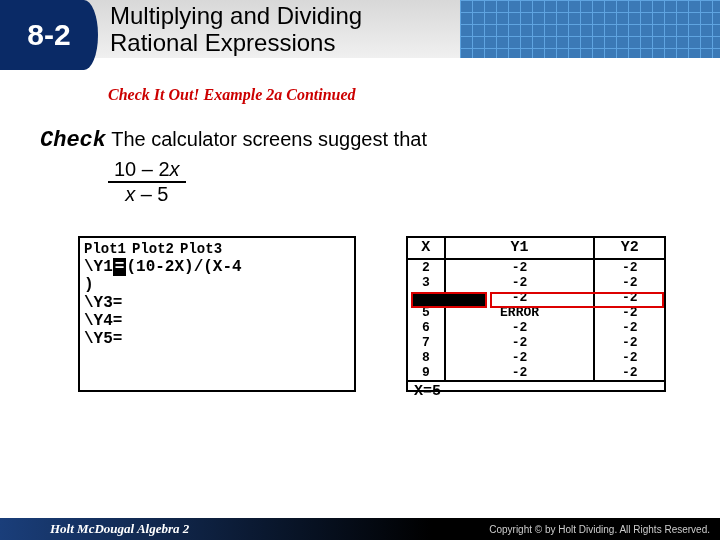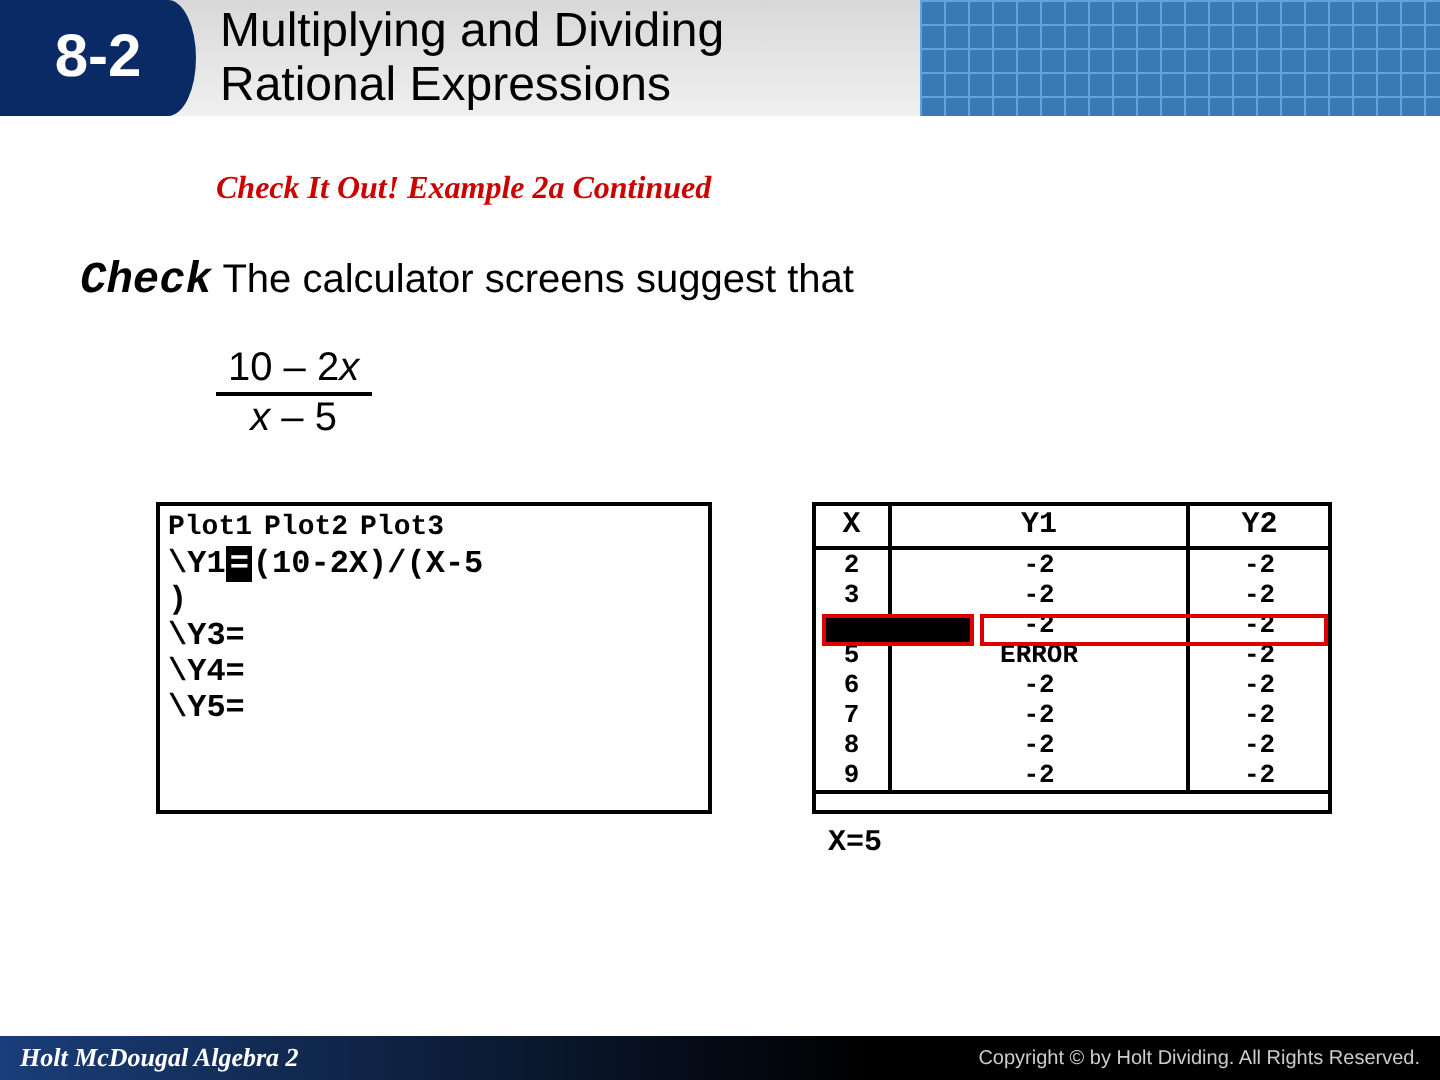--- a/index.html
+++ b/index.html
@@ -2,54 +2,54 @@
 <html><head>
 <meta charset="utf-8">
 <style>
   * { margin: 0; padding: 0; box-sizing: border-box; }
   body { width: 720px; height: 540px; font-family: Verdana, Arial, sans-serif; background: #fff; position: relative; overflow: hidden; }
 
   .header { height: 58px; position: relative; background: linear-gradient(#d8d8d8, #f0f0f0); }
   .header-grid { position: absolute; right: 0; top: 0; width: 260px; height: 58px;
     background-image: linear-gradient(#5fa4e0 1px, transparent 1px), linear-gradient(90deg, #5fa4e0 1px, transparent 1px);
     background-size: 12px 12px; background-color: #3b79b6; }
-  .section-badge { position: absolute; left: 0; top: 0; width: 98px; height: 58px; background: #0a2a66; border-radius: 0 14px 14px 0 / 0 50% 50% 0; display: flex; align-items: center; justify-content: center; }
+  .section-badge { position: absolute; left: 0; top: 0; width: 98px; height: 70px; background: #0a2a66; border-radius: 0 14px 14px 0 / 0 50% 50% 0; display: flex; align-items: center; justify-content: center; }
   .section-badge span { color: #fff; font-weight: bold; font-size: 30px; }
   .title { position: absolute; left: 110px; top: 2px; font-weight: 400; font-size: 24px; line-height: 27px; color: #000; font-family: Arial, sans-serif; }
 
   .subtitle { margin: 28px 0 0 108px; font-family: Georgia, 'Times New Roman', serif; font-style: italic; font-weight: bold; font-size: 16px; color: #c00; }
 
   .bodytext { margin: 24px 40px 0 40px; font-family: Verdana, sans-serif; font-size: 20px; color: #000; }
   .bodytext .lead { font-family: Liberation Mono, monospace; font-style: italic; font-weight: bold; font-size: 22px; }
-  .frac-row { display: flex; align-items: center; margin-top: 20px; margin-left: 68px; text-align: right; }
+  .frac-row { display: flex; align-items: center; margin-top: 5px; margin-left: 68px; text-align: right; }
   .frac { display: inline-flex; flex-direction: column; align-items: center; margin-right: 12px; }
   .frac .num, .frac .den { padding: 0 6px; }
   .frac .bar { width: 100%; border-top: 2px solid #000; }
   .ix { font-style: italic; }
 
   .screens { display: flex; gap: 50px; margin: 30px 0 0 78px; }
   .calc { border: 2px solid #000; background: #fff; font-family: 'Courier New', monospace; font-size: 16px; line-height: 18px; font-weight: bold; position: relative; }
   .calc1 { width: 278px; height: 156px; padding: 2px 4px; }
   .calc1 .plotrow { display: flex; gap: 6px; }
   .calc1 .plotrow span { font-size: 14px; }
 
   .calc2 { width: 260px; height: 156px; }
   .calc2 table { width: 100%; border-collapse: collapse; height: 132px; }
   .calc2 th { border-bottom: 2px solid #000; border-right: 2px solid #000; font-size: 15px; font-weight: bold; padding: 1px 0; text-align: center; }
   .calc2 th:last-child { border-right: none; }
   .calc2 td { border-right: 2px solid #000; text-align: center; font-size: 13px; line-height: 15px; padding: 0; }
   .calc2 td:last-child { border-right: none; }
-  .calc2 .bottom { border-top: 2px solid #000; padding: 16px 6px; font-size: 15px; }
+  .calc2 .bottom { border-top: 2px solid #000; padding: 1px 6px; font-size: 15px; }
   .hl-row { position: absolute; border: 2px solid #d00; pointer-events: none; }
   .hl1 { left: 3px; top: 54px; width: 76px; height: 16px; background: #000; color:#fff; }
   .hl2 { left: 82px; top: 54px; width: 174px; height: 16px; }
   .inv { background:#000; color:#fff; display:inline-block; padding:0 2px; }
 
   .footer { position: absolute; bottom: 0; left: 0; right: 0; height: 22px; display: flex; justify-content: space-between; align-items: center; background: linear-gradient(90deg, #1a3e7a 0%, #000 60%, #000 100%); padding: 0 10px; }
-  .footer-left { color: #fff; font-family: Georgia, serif; font-style: italic; font-weight: bold; font-size: 13px; }
+  .footer-left { color: #fff; font-family: Georgia, serif; font-style: italic; font-weight: bold; font-size: 13px; margin-left: 40px; }
   .footer-right { color: #ccc; font-size: 10px; font-family: Arial, sans-serif; }
 </style>
 </head>
 <body>
 
 <div class="header">
   <div class="header-grid"></div>
   <div class="section-badge">
     <span>8-2</span>
   </div>
@@ -72,21 +72,21 @@
   </div>
 </div>
 
 <div class="screens">
   <div class="calc calc1">
     <div class="plotrow">
       <span>Plot1</span>
       <span>Plot2</span>
       <span>Plot3</span>
     </div>
-    <div><span>\Y1</span><span class="inv">=</span><span>(10-2X)/(X-5</span></div>
+    <div><span>\Y1</span><span class="inv">=</span><span>(10-2X)/(X-4</span></div>
     <div>)</div>
     <div>\Y3=</div>
     <div>\Y4=</div>
     <div>\Y5=</div>
   </div>
 
   <div class="calc calc2">
     <table>
       <tbody>
           <tr>

